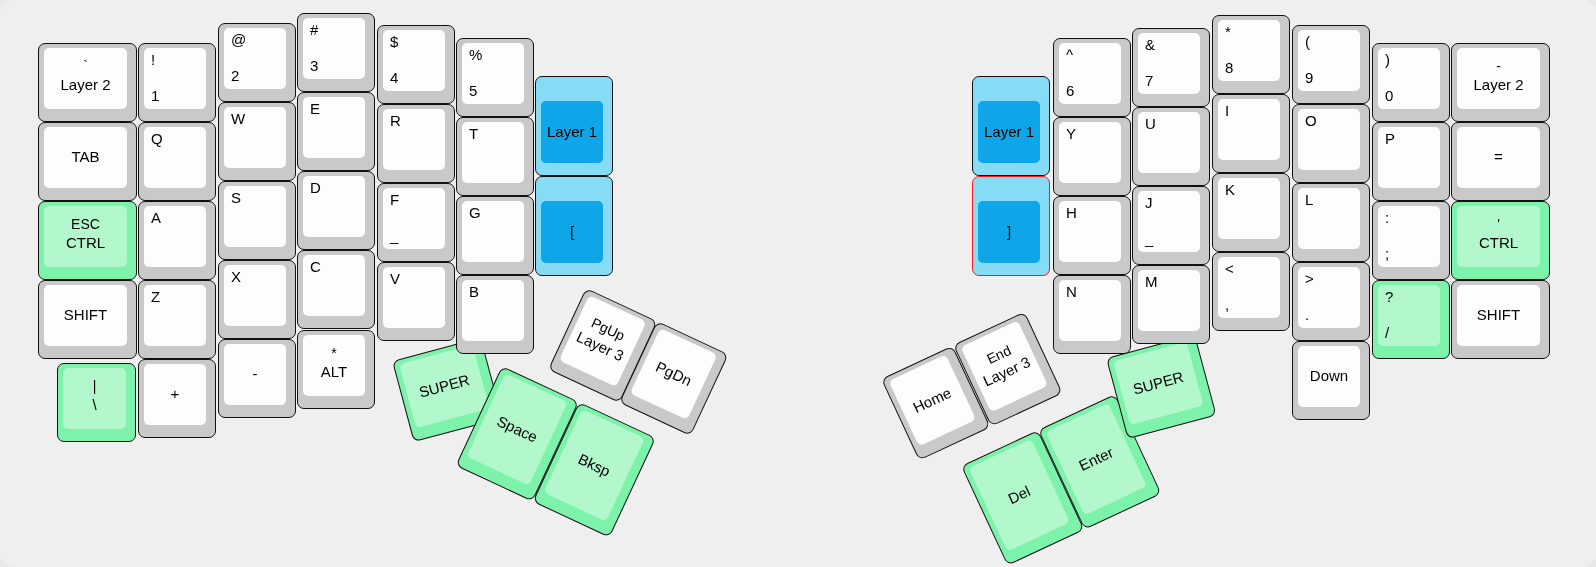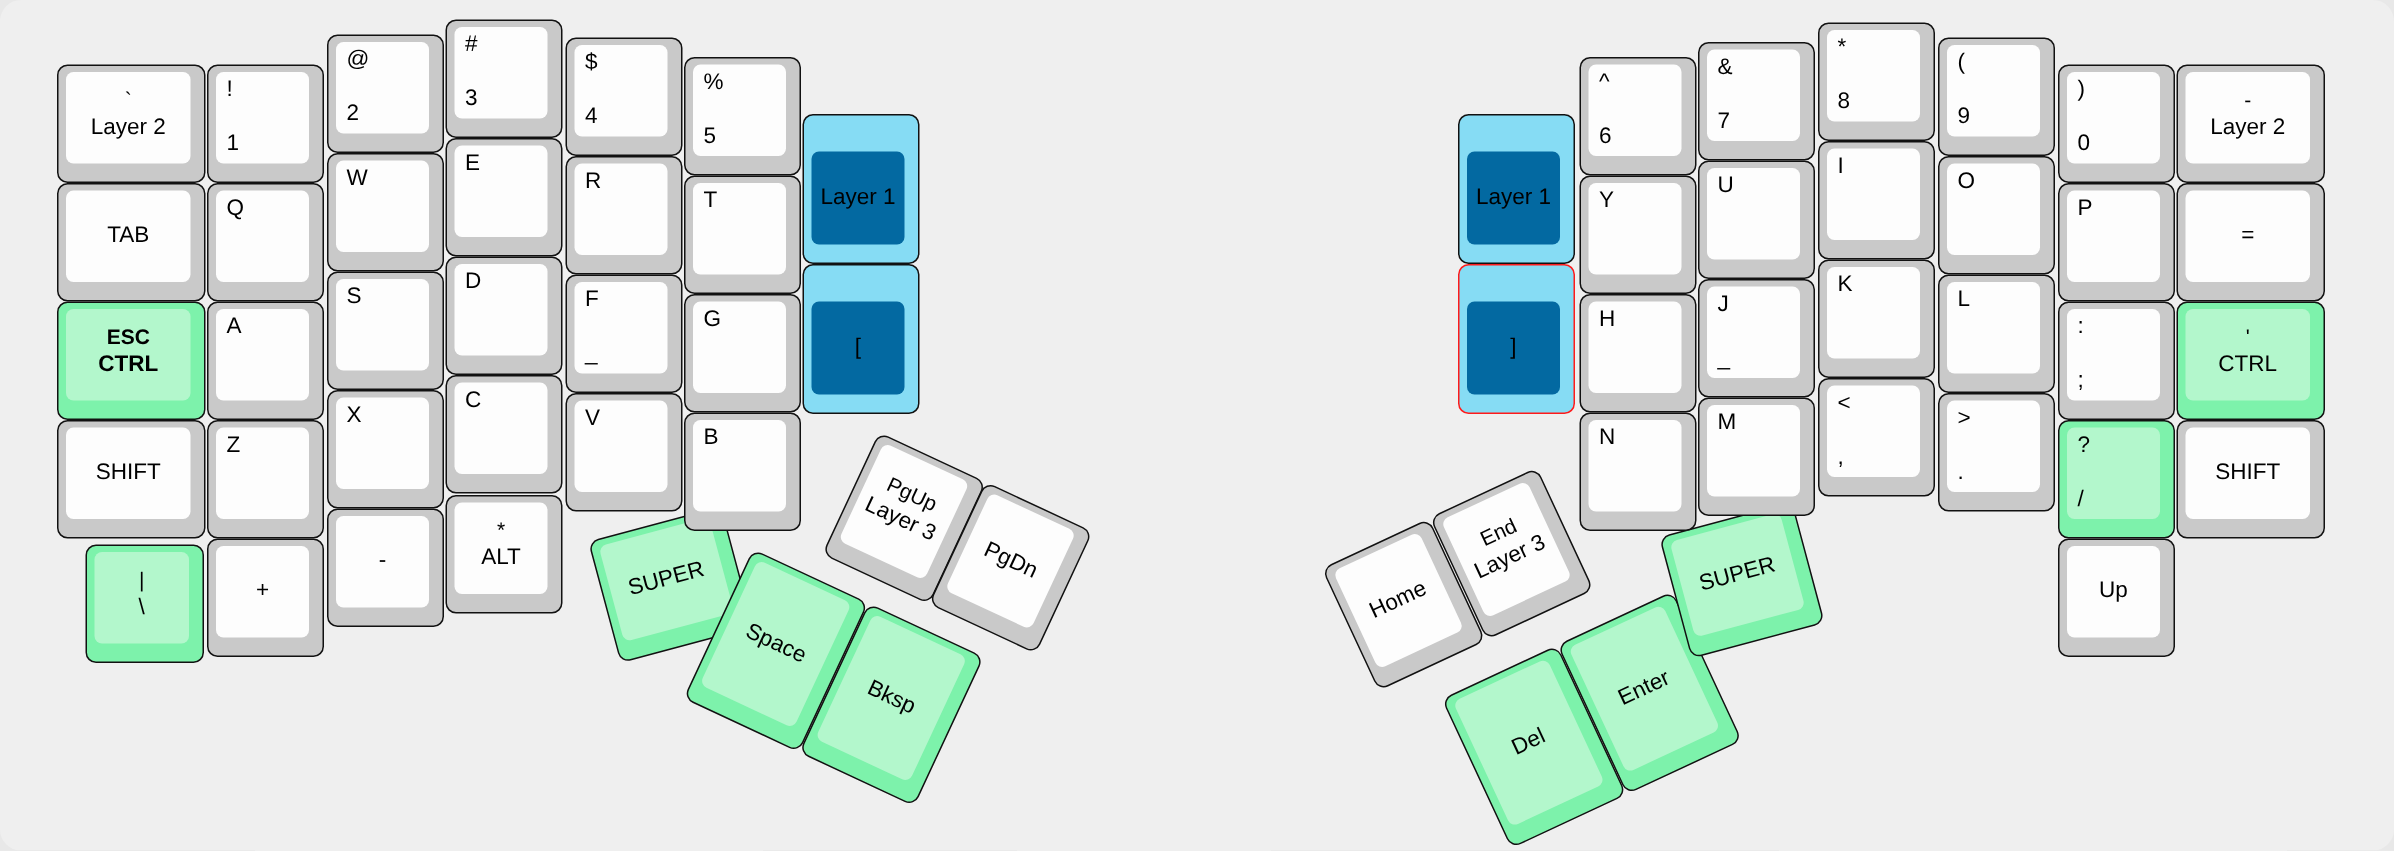--- a/index.html
+++ b/index.html
@@ -45,21 +45,21 @@
   
   .key .cap.stack{
     align-items:center;justify-content:center;gap:3px;padding:2px 0 7px 0;
   }
   .key .cap.stack .l1{font-size:14px;}
   
   .key.green{background:#7df2ab;}
   .key.green .cap{background:#b3f7cc;}
   
   .key.blue{background:#86dcf4;}
-  .key.blue .cap{background:#0369a1;margin-top:20px;}
+  .key.blue .cap{background:#0ea5e9;margin-top:20px;}
   
   .key.sel{border-color:#ff1a1a;}
   
   .key.rot{transform-origin:0 0;}
 </style>
 </head>
 <body style="background: rgb(232, 232, 232);">
 
 <div id="canvas" style="width: 1596px; height: 567px; background: rgb(239, 239, 239);">
     <div style="position: absolute; left: 0px; top: 0px; width: 100%; height: 100%;">
@@ -158,21 +158,21 @@
       <div class="key" style="left: 456px; top: 117px; width: 78px; height: 79px;">
         <div class="cap dual">
           <span class="l1">T</span>
         </div>
       </div>
       <div class="key blue" style="left: 535px; top: 176px; width: 78px; height: 100px;">
         <div class="cap">
           <span class="l2">[</span>
         </div>
       </div>
-      <div class="key green" style="left: 38px; top: 201px; width: 99px; height: 79px; font-weight: bold;">
+      <div class="key green" style="left: 38px; top: 201px; width: 99px; height: 79px;">
         <div class="cap stack">
           <span class="l1">ESC</span>
           <span class="l2">CTRL</span>
         </div>
       </div>
       <div class="key" style="left: 138px; top: 201px; width: 78px; height: 79px;">
         <div class="cap dual">
           <span class="l1">A</span>
         </div>
       </div>
@@ -412,19 +412,19 @@
         <div class="cap dual">
           <span class="l1">?</span>
           <span class="l2">/</span>
         </div>
       </div>
       <div class="key" style="left: 1451px; top: 280px; width: 99px; height: 79px;">
         <div class="cap">
           <span class="l2">SHIFT</span>
         </div>
       </div>
-      <div class="key" style="left: 1372px; top: 359px; width: 78px; height: 79px;">
-        <div class="cap">
-          <span class="l2">Up</span>
+      <div class="key" style="left: 1292px; top: 341px; width: 78px; height: 79px;">
+        <div class="cap">
+          <span class="l2">Down</span>
         </div>
       </div>
     </div>
   </div>
 
 </body></html>

